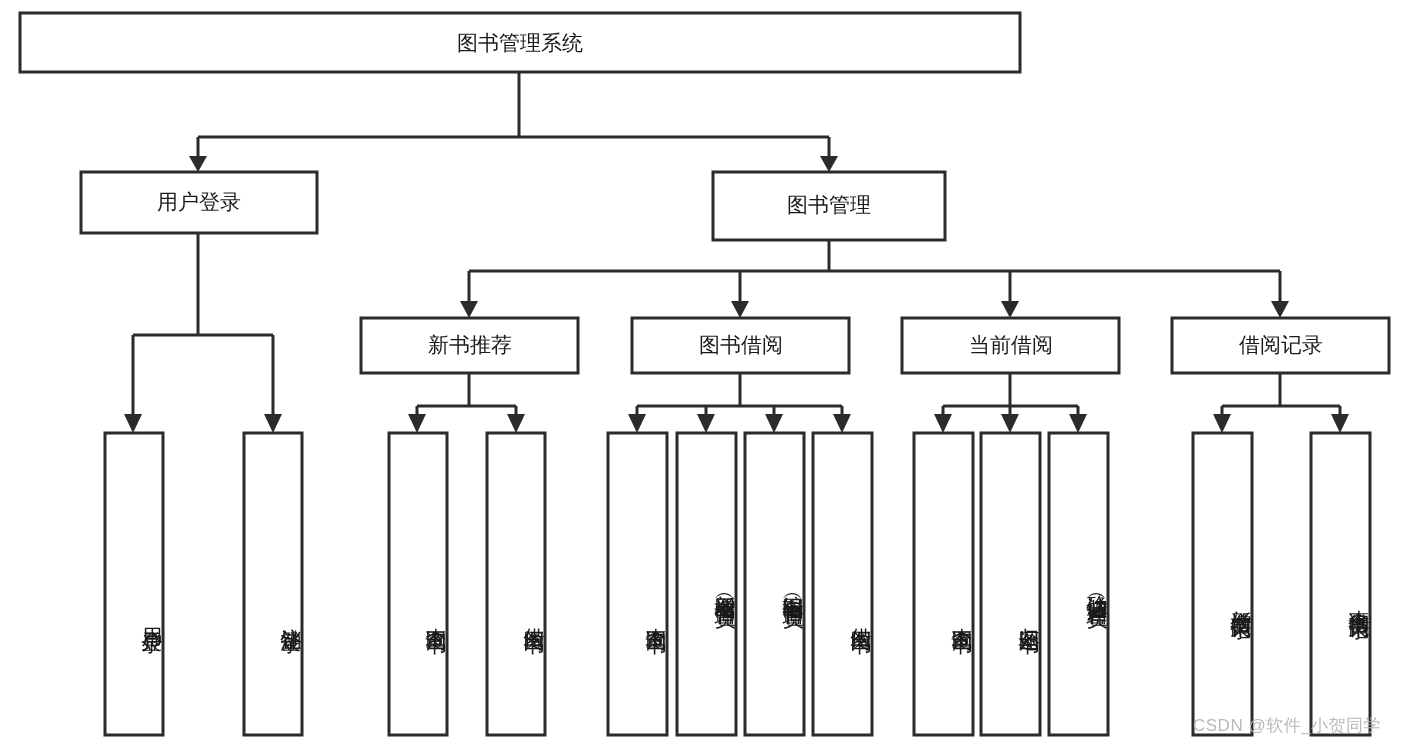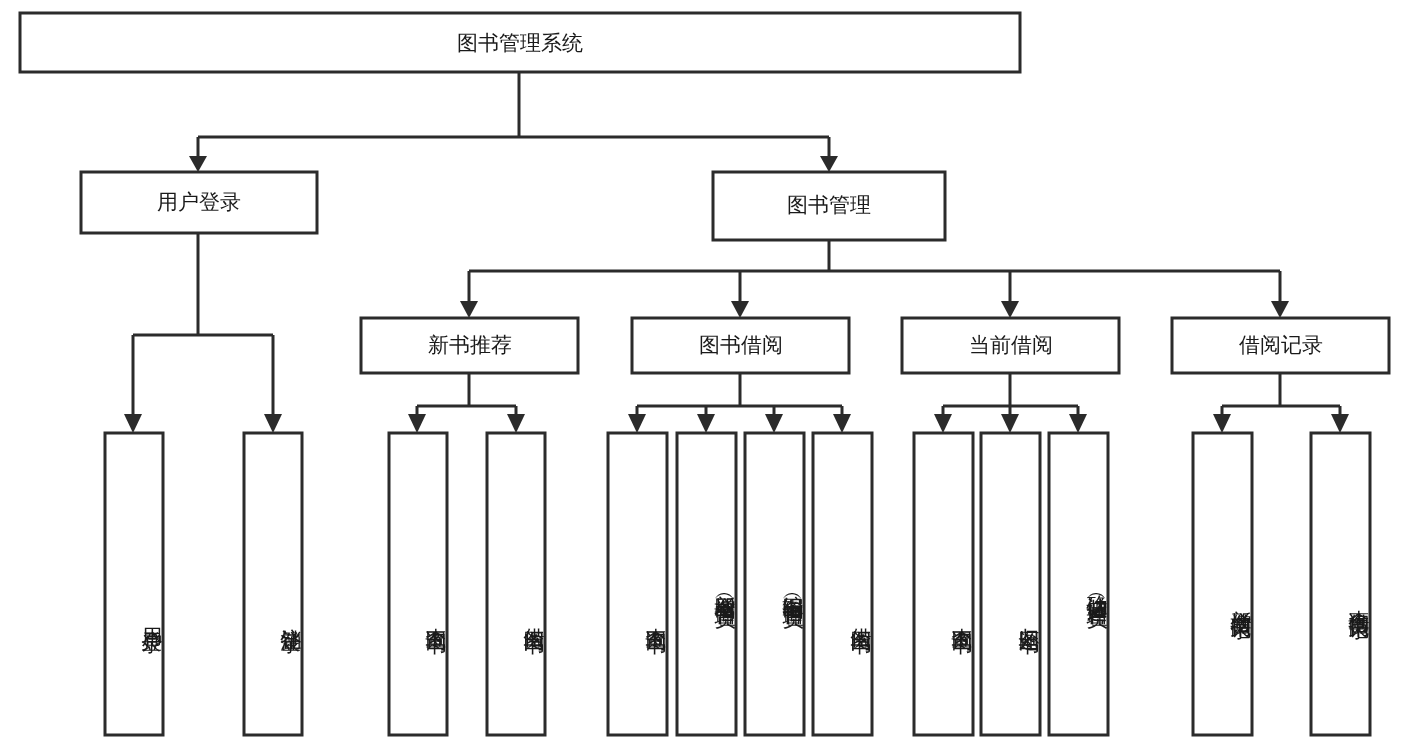--- a/index.html
+++ b/index.html
@@ -210,14 +210,15 @@
   <div class="vlabel" style="left:745px; top:443px; width:59px; height:288px;">编辑图书（管理员）</div>
   <div class="vlabel" style="left:813px; top:500px; width:59px; height:230px;">借阅图书</div>
 
   <div class="vlabel" style="left:914px; top:500px; width:59px; height:230px;">查询图书</div>
   <div class="vlabel" style="left:981px; top:500px; width:59px; height:230px;">归还图书</div>
   <div class="vlabel" style="left:1049px; top:443px; width:59px; height:288px;">确认归还（管理员）</div>
 
   <div class="vlabel" style="left:1193px; top:466px; width:59px; height:265px;">新增借阅记录</div>
   <div class="vlabel" style="left:1311px; top:466px; width:59px; height:265px;">查询借阅记录</div>
 
+  <div class="watermark">CSDN @软件_小贺同学</div>
 
 </div>
 
 </body></html>

